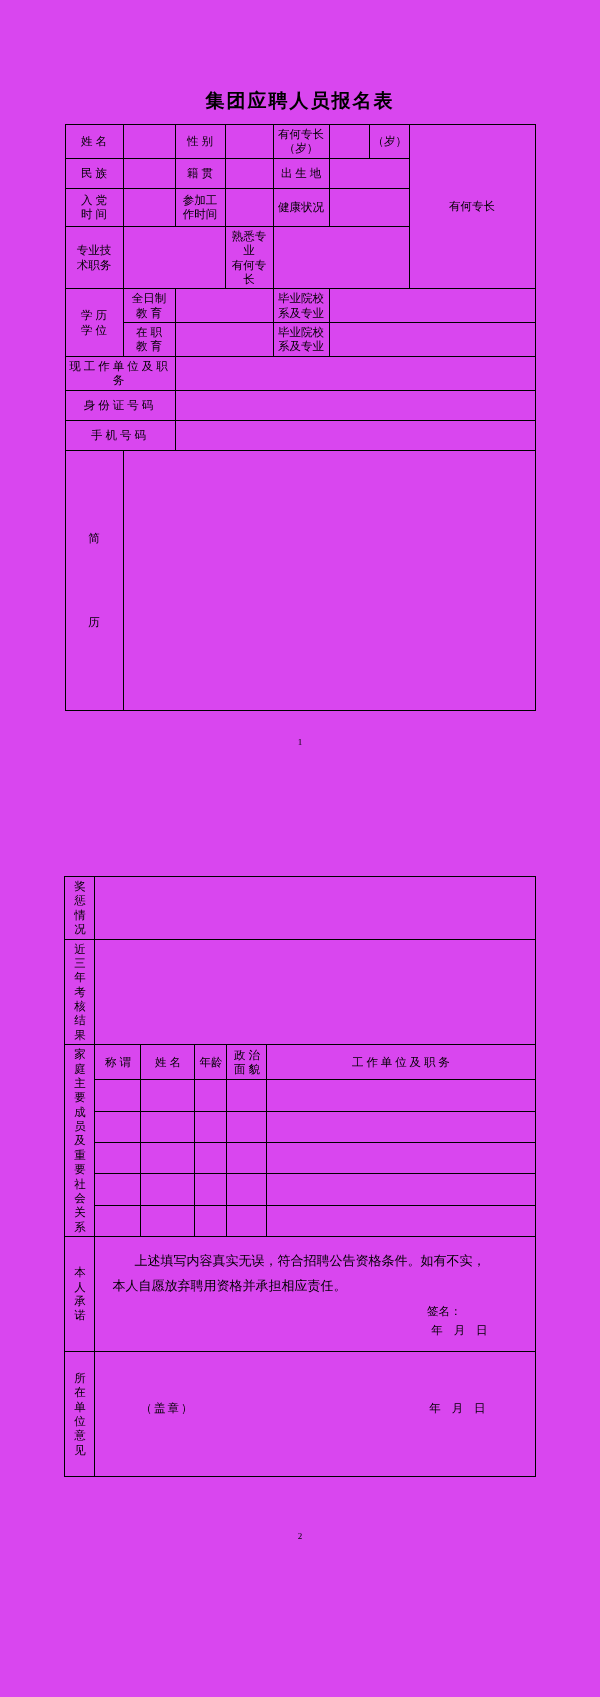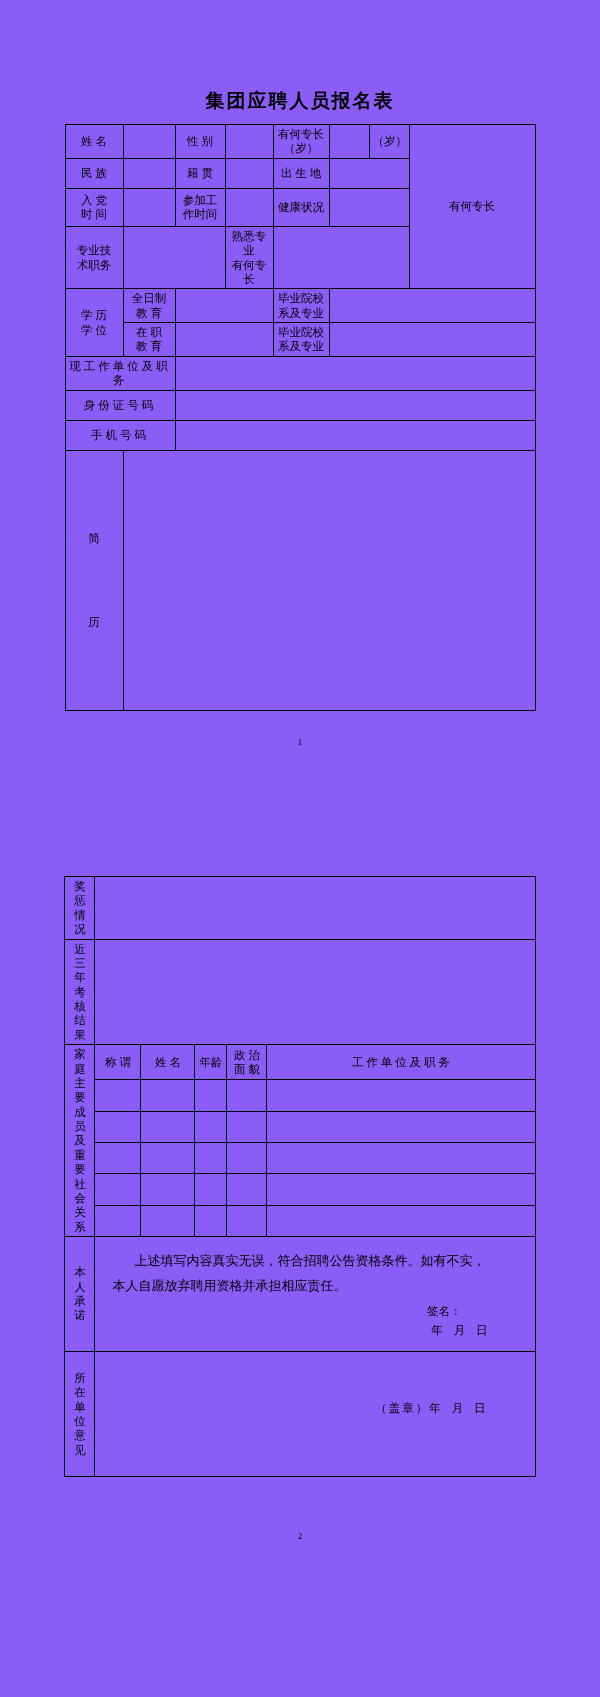--- a/index.html
+++ b/index.html
@@ -8,21 +8,21 @@
     background: #ffffff;
   }
   body {
     width: 600px;
     font-family: "Liberation Serif", "DejaVu Serif", serif;
     color: #000;
   }
   .page {
     position: relative;
     width: 600px;
-    background: #8b5cf6;
+    background: #d946ef;
     box-sizing: border-box;
   }
   .page1 { height: 848px; }
   .page2 { height: 849px; }
 
   .doc-title {
     text-align: center;
     font-size: 19px;
     font-weight: bold;
     letter-spacing: 2px;
@@ -88,21 +88,21 @@
     font-size: 11.5px;
     letter-spacing: 4px;
   }
   .opinion-cell {
     height: 120px;
     position: relative;
     vertical-align: bottom;
   }
   .opinion-inner {
     display: flex;
-    justify-content: flex-end;
+    justify-content: space-between;
     align-items: flex-end;
     padding: 0 42px 12px 42px;
     font-size: 11.5px;
   }
   .stamp { letter-spacing: 2px; }
   .odate { letter-spacing: 4px; }
 </style>
 </head>
 <body>
 

